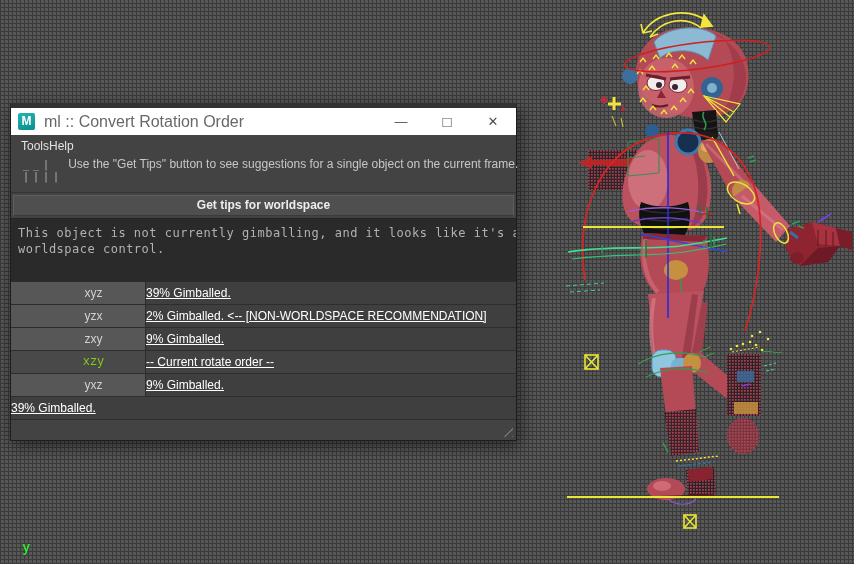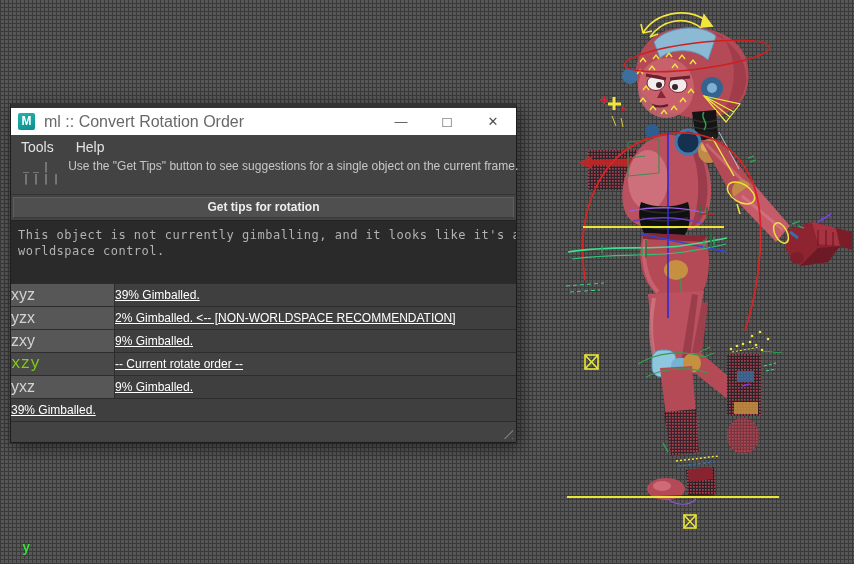--- a/index.html
+++ b/index.html
@@ -32,21 +32,21 @@
   .maya-icon{
     width:17px;height:17px;border-radius:2px;flex:0 0 auto;
     background:linear-gradient(160deg,#23b3ae,#0b8f90);
     color:#fff;font-weight:bold;font-size:12px;line-height:17px;text-align:center;
   }
   .title-text{margin-left:9px;font-size:16px;color:#686868;flex:1;white-space:nowrap;}
   .win-controls{display:flex;align-items:center;height:100%;}
   .win-btn{width:46px;height:100%;line-height:27px;text-align:center;color:#4e4e4e;font-size:13px;cursor:default;}
   .win-btn.maximize{font-size:15px;}
 
-  .menubar{display:flex;gap:22px;padding:4px 10px 1px;font-size:14px;color:#e2e2e2;}
+  .menubar{display:flex;padding:4px 10px 1px;font-size:12px;color:#e2e2e2;}
   .menu-item{cursor:default;}
 
   .info-row{display:flex;padding:2px 8px 9px;border-bottom:1px solid #353535;}
   .info-icon{
     font-family:"DejaVu Sans Mono",monospace;font-size:10px;line-height:12px;
     color:#b5b5b5;white-space:pre;margin:3px 10px 0 4px;letter-spacing:-1px;
   }
   .info-text{font-size:12px;line-height:14px;color:#c7c7c7;padding-top:1px;}
   .info-line{white-space:nowrap;}
 
@@ -57,22 +57,22 @@
   }
   .console{
     background:#2a2a2a;color:#b2b2b2;border-top:1px solid #242424;
     font-family:"DejaVu Sans Mono",monospace;font-size:12px;line-height:16px;
     padding:6px 7px;height:50px;letter-spacing:.5px;white-space:nowrap;overflow:hidden;
   }
   .rows{border-top:1px solid #2d2d2d;}
   .row{display:flex;height:22px;border-bottom:1px solid #2d2d2d;background:#3f3f3f;}
   .order-btn{
     width:103px;flex:0 0 auto;background:#575757;color:#d2d2d2;
-    font-size:16px;line-height:22px;
-    border-right:1px solid #2d2d2d;cursor:pointer;
+    font-size:12px;text-align:center;line-height:22px;
+    border-right:1px solid #2d2d2d;cursor:pointer;padding-left:31px;
   }
   .row-label{padding-left:0;font-size:12px;color:#ffffff;line-height:22px;white-space:nowrap;text-decoration:underline;}
   .row.disabled{background:#424242;}
   .row.disabled .order-btn{background:#494949;color:#84cc16;cursor:default;font-family:Liberation Mono, monospace;}
   .filler{height:20px;position:relative;}
   .resize-grip{
     position:absolute;right:3px;bottom:3px;width:13px;height:13px;
     background:repeating-linear-gradient(135deg,transparent 0 2px,#707070 2px 3px,transparent 3px 5px);
     clip-path:polygon(100% 0,100% 100%,0 100%);
     cursor:nwse-resize;
@@ -295,21 +295,21 @@
     </div>
 
     <div class="info-row">
       <div class="info-icon">_ _ |
 | | | |</div>
       <div class="info-text">
         <div class="info-line">Use the "Get Tips" button to see suggestions for a single object on the current frame.</div>
       </div>
     </div>
 
-    <div class="tips-btn">Get tips for rotation</div>
+    <div class="tips-btn">Get tips for worldspace</div>
 
     <div class="console">
       <div>This object is not currently gimballing, and it looks like it's a</div>
       <div>worldspace control.</div>
     </div>
 
     <div class="rows">
       <div class="row">
         <div class="order-btn">xyz</div>
         <div class="row-label">39% Gimballed.</div>

